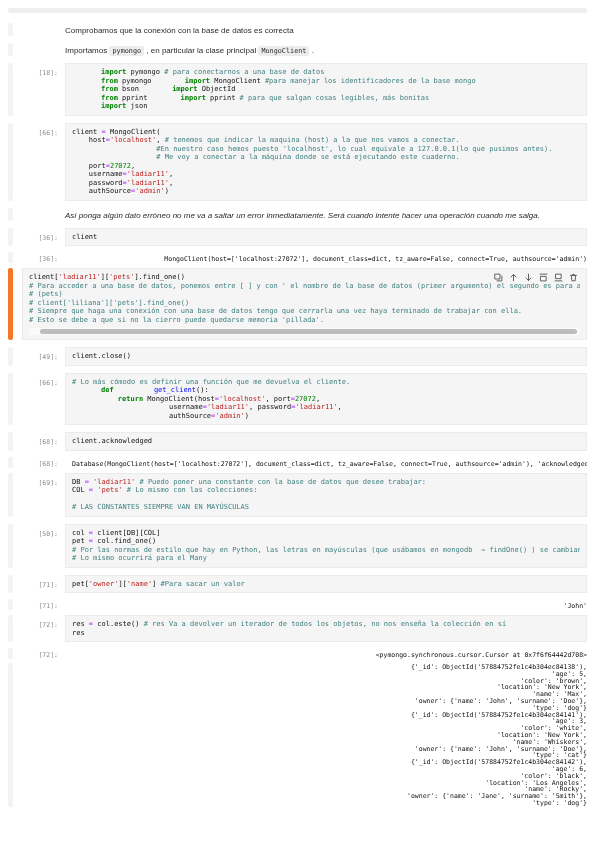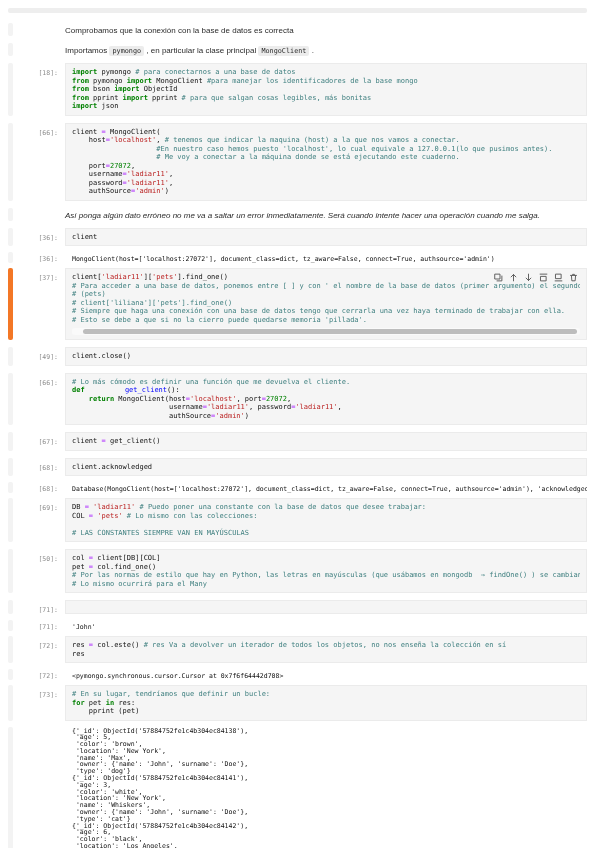--- a/index.html
+++ b/index.html
@@ -8,30 +8,30 @@
   .top-strip{margin:8px 13px 10px 8px;height:5px;background:#eeeeee;border-radius:2px;}
   .cells{padding:0 13px 0 8px;}
   .cell-row{display:flex;align-items:stretch;margin-bottom:7px;position:relative;}
   .cell-row.output-row{margin-bottom:5px;margin-top:-1px;}
   .collapser{width:5px;flex:none;background:#f3f3f3;margin-right:9px;border-radius:2px;}
   .cell-row.active .collapser{background:#f37726;}
   .prompt{width:36px;flex:none;text-align:right;font:6.5px/8px "DejaVu Sans Mono",monospace;color:#8c8c8c;padding-top:6px;margin-right:7px;white-space:nowrap;}
   .output-row .prompt{padding-top:3px;}
   .code-box{flex:1;min-width:0;background:#f5f5f5;border:1px solid #ebebeb;padding:4px 6px;position:relative;}
   .code{margin:0;font:7px/8.5px "DejaVu Sans Mono",monospace;color:#111;white-space:pre;overflow:hidden;}
-  .tok-kw{color:#008000;font-weight:bold;}
+  .tok-kw{color:#008000;font-weight:bold;margin-left:29px;}
   .tok-cm{color:#408080;}
   .tok-st{color:#ba2121;text-align:right;}
   .tok-nb{color:#008000;}
   .tok-op{color:#aa22ff;}
   .tok-fn{color:#0000ff;padding-left:36px;}
   .md-box{flex:1;min-width:0;padding-top:3px;font-size:8px;line-height:10px;color:#2b2b2b;}
   .md-code{font:6.8px "DejaVu Sans Mono",monospace;background:#ececec;border-radius:2px;padding:1px 3px;}
   .md-em{font-style:italic;}
-  .out-box{flex:1;min-width:0;margin:0;padding:3px 0 0 7px;font:6.5px/8px "DejaVu Sans Mono",monospace;color:#111;white-space:pre;overflow:hidden;}
+  .out-box{flex:1;min-width:0;margin:0;padding:3px 0 0 7px;font:6.5px/8px "DejaVu Sans Mono",monospace;color:#111;white-space:pre;overflow:hidden;text-align:right;}
   .out-box.stream{font:6.5px/6.8px "DejaVu Sans Mono",monospace;padding-top:1px;}
   .cell-toolbar{position:absolute;top:3px;right:6px;display:flex;gap:6px;background:rgba(245,245,245,.85);padding:1px 2px;}
   .tb-icon{width:9px;height:9px;color:#5f5f5f;cursor:pointer;display:block;}
   .tb-icon svg{width:9px;height:9px;display:block;stroke:currentColor;fill:none;stroke-width:1.3;stroke-linecap:round;stroke-linejoin:round;}
   .hscroll{height:7px;margin-top:4px;background:#fafafa;border-radius:3px;display:flex;align-items:center;}
   .hthumb{height:5px;flex:1;margin:0 3px 0 11px;background:#bdbdbd;border-radius:3px;}
 </style>
 </head>
 <body>
 
@@ -74,21 +74,20 @@
           <pre class="code"><div><span>client</span></div></pre>
         </div>
       </div>
       <div class="cell-row output-row">
         <div class="collapser"></div>
         <div class="prompt">[36]:</div>
         <pre class="out-box">MongoClient(host=['localhost:27072'], document_class=dict, tz_aware=False, connect=True, authsource='admin')</pre>
       </div>
       <div class="cell-row active">
         <div class="collapser"></div>
-        <div class="prompt">[37]:</div>
         <div class="code-box">
           <div class="cell-toolbar">
             <span class="tb-icon">
               <svg viewBox="0 0 12 12">
                 <rect x="1.5" y="1.5" width="6.5" height="6.5"></rect>
                 <path d="M4 10.5h6.5V4"></path>
               </svg>
             </span>
             <span class="tb-icon">
               <svg viewBox="0 0 12 12">
@@ -133,27 +132,20 @@
       </div>
       <div class="cell-row">
         <div class="collapser"></div>
         <div class="prompt">[66]:</div>
         <div class="code-box">
           <pre class="code"><div><span class="tok-cm"># Lo más cómodo es definir una función que me devuelva el cliente.</span></div><div><span class="tok-kw">def</span><span> </span><span class="tok-fn">get_client</span><span>():</span></div><div><span>    </span><span class="tok-kw">return</span><span> MongoClient(host</span><span class="tok-op">=</span><span class="tok-st">'localhost'</span><span>, port</span><span class="tok-op">=</span><span class="tok-nb">27072</span><span>,</span></div><div><span>                       username</span><span class="tok-op">=</span><span class="tok-st">'ladiar11'</span><span>, password</span><span class="tok-op">=</span><span class="tok-st">'ladiar11'</span><span>,</span></div><div><span>                       authSource</span><span class="tok-op">=</span><span class="tok-st">'admin'</span><span>)</span></div></pre>
         </div>
       </div>
       <div class="cell-row">
         <div class="collapser"></div>
-        <div class="prompt">[67]:</div>
-        <div class="code-box">
-          <pre class="code"><div><span>client </span><span class="tok-op">=</span><span> get_client()</span></div></pre>
-        </div>
-      </div>
-      <div class="cell-row">
-        <div class="collapser"></div>
         <div class="prompt">[68]:</div>
         <div class="code-box">
           <pre class="code"><div><span>client.acknowledged</span></div></pre>
         </div>
       </div>
       <div class="cell-row output-row">
         <div class="collapser"></div>
         <div class="prompt">[68]:</div>
         <pre class="out-box">Database(MongoClient(host=['localhost:27072'], document_class=dict, tz_aware=False, connect=True, authsource='admin'), 'acknowledged')</pre>
       </div>
@@ -168,46 +160,39 @@
         <div class="collapser"></div>
         <div class="prompt">[50]:</div>
         <div class="code-box">
           <pre class="code"><div><span>col </span><span class="tok-op">=</span><span> client[DB][COL]</span></div><div><span>pet </span><span class="tok-op">=</span><span> col.find_one()</span></div><div><span class="tok-cm"># Por las normas de estilo que hay en Python, las letras en mayúsculas (que usábamos en mongodb  → findOne() ) se cambian por un _</span></div><div><span class="tok-cm"># Lo mismo ocurrirá para el Many</span></div></pre>
         </div>
       </div>
       <div class="cell-row">
         <div class="collapser"></div>
         <div class="prompt">[71]:</div>
         <div class="code-box">
-          <pre class="code"></pre>
+          <pre class="code"><div><span>pet[</span><span class="tok-st">'owner'</span><span>][</span><span class="tok-st">'name'</span><span>] </span><span class="tok-cm">#Para sacar un valor</span></div></pre>
         </div>
       </div>
       <div class="cell-row output-row">
         <div class="collapser"></div>
         <div class="prompt">[71]:</div>
         <pre class="out-box">'John'</pre>
       </div>
       <div class="cell-row">
         <div class="collapser"></div>
         <div class="prompt">[72]:</div>
         <div class="code-box">
           <pre class="code"><div><span>res </span><span class="tok-op">=</span><span> col.este() </span><span class="tok-cm"># res Va a devolver un iterador de todos los objetos, no nos enseña la colección en sí</span></div><div><span>res</span></div></pre>
         </div>
       </div>
       <div class="cell-row output-row">
         <div class="collapser"></div>
         <div class="prompt">[72]:</div>
         <pre class="out-box">&lt;pymongo.synchronous.cursor.Cursor at 0x7f6f64442d708&gt;</pre>
-      </div>
-      <div class="cell-row">
-        <div class="collapser"></div>
-        <div class="prompt">[73]:</div>
-        <div class="code-box">
-          <pre class="code"><div><span class="tok-cm"># En su lugar, tendríamos que definir un bucle:</span></div><div><span class="tok-kw">for</span><span> pet </span><span class="tok-kw">in</span><span> res:</span></div><div><span>    pprint (pet)</span></div></pre>
-        </div>
       </div>
       <div class="cell-row output-row">
         <div class="collapser"></div>
         <div class="prompt"></div>
         <pre class="out-box stream">{'_id': ObjectId('57884752fe1c4b304ec84138'),
  'age': 5,
  'color': 'brown',
  'location': 'New York',
  'name': 'Max',
  'owner': {'name': 'John', 'surname': 'Doe'},

